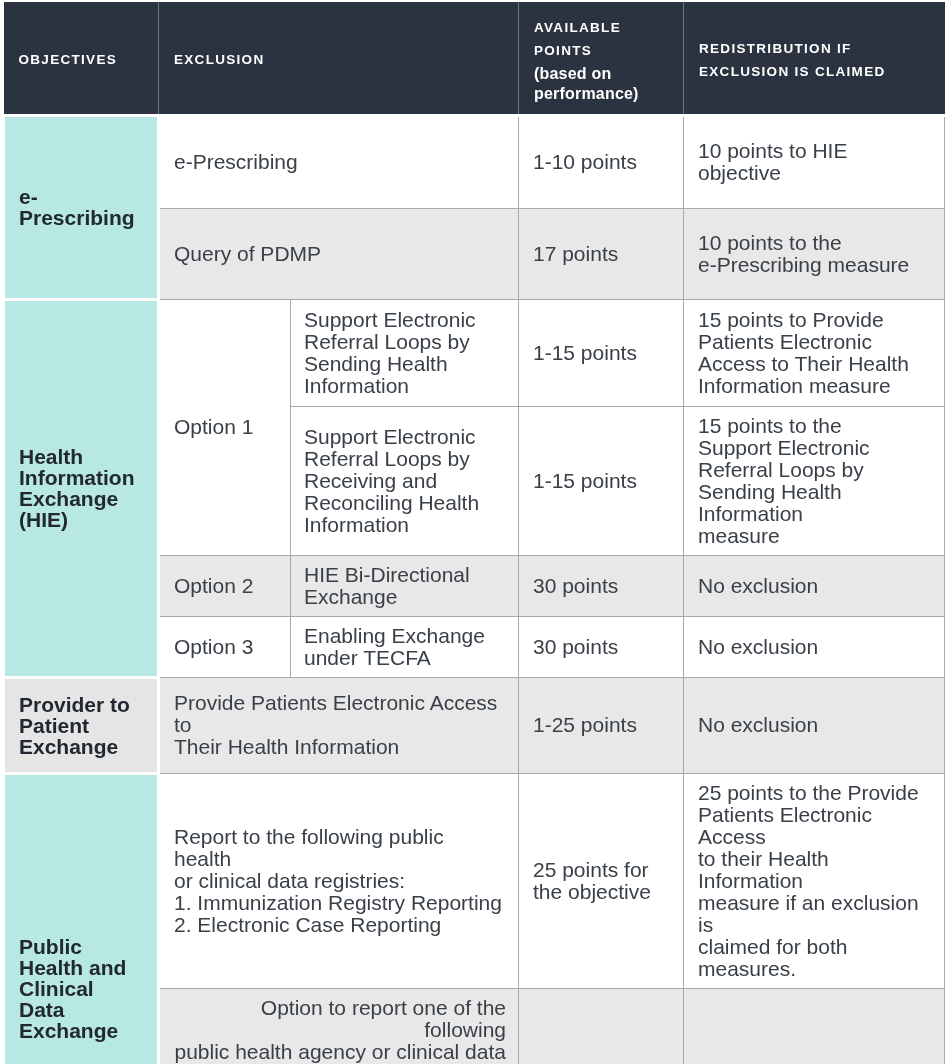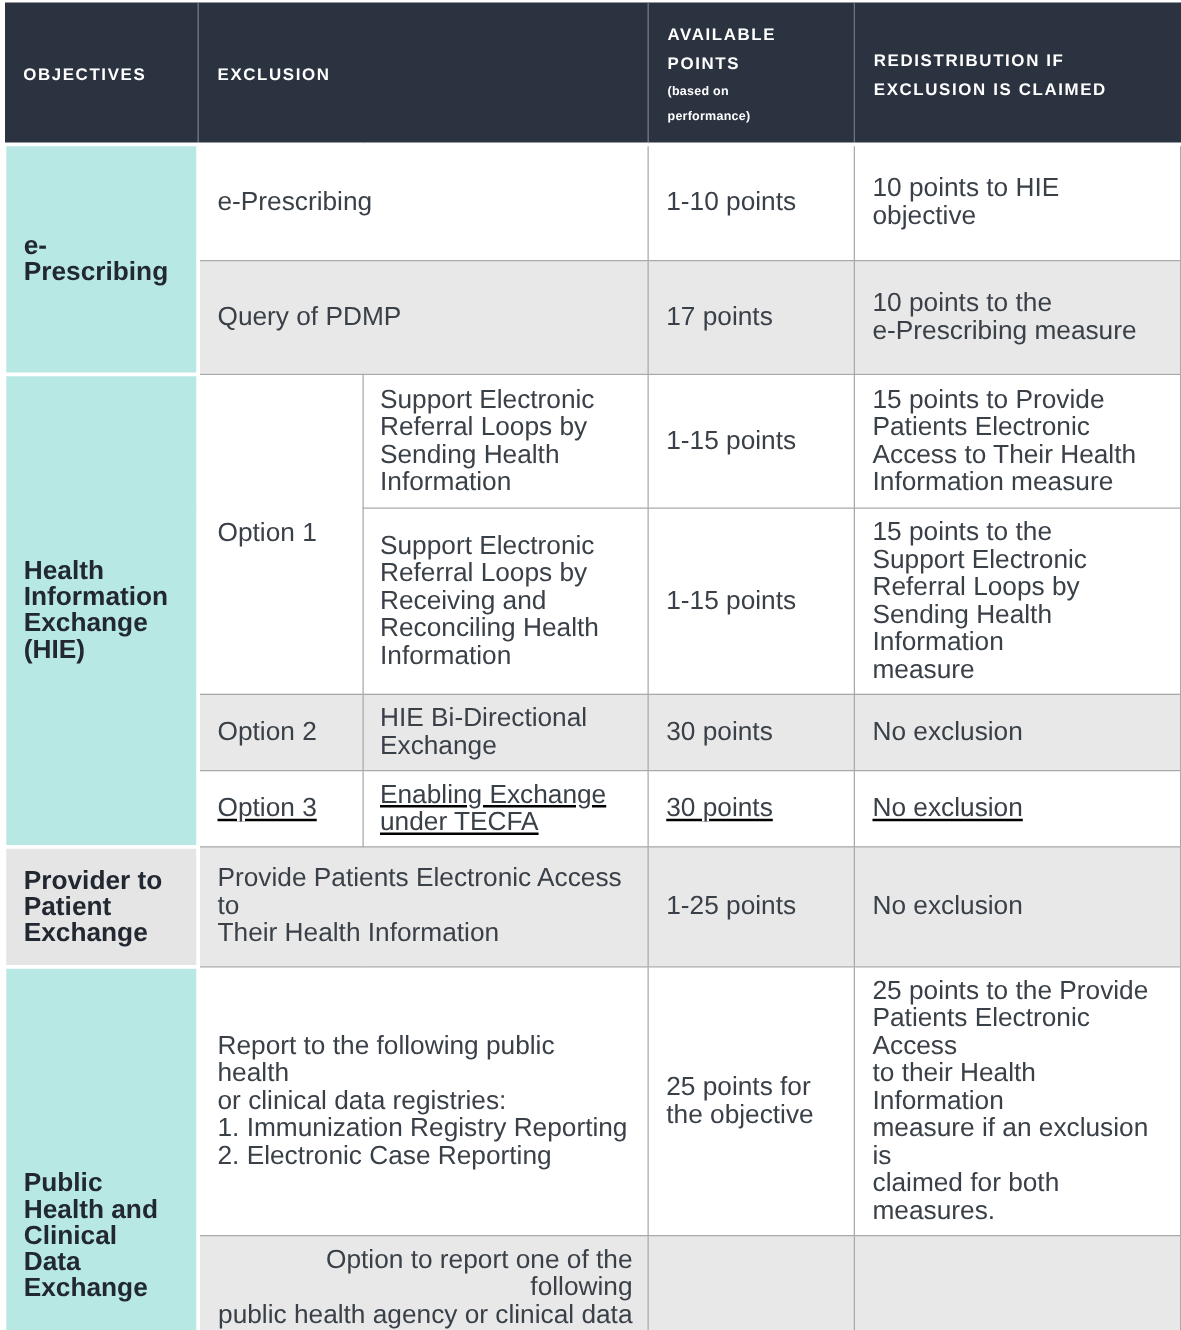--- a/index.html
+++ b/index.html
@@ -18,21 +18,21 @@
     background: #2c3340; color: #ffffff; font-weight: bold; text-align: left;
     vertical-align: middle; padding: 12px 10px 8px 15px;
     font-size: 13.5px; letter-spacing: 1.3px; line-height: 23px;
     border: 0; border-bottom: 3px solid #ffffff;
   }
   th + th { border-left: 1px solid #6e7582; }
   .th-main { display: block; max-width: 120px; }
   .th-wide { max-width: 230px; }
   .th-note {
     display: block; max-width: 112px; margin-top: 2px;
-    font-size: 10px; letter-spacing: 0.2px; line-height: 20px;
+    font-size: 16px; letter-spacing: 0.2px; line-height: 20px;
   }
   
   td {
     border: 1px solid #a9a9a9; background: #ffffff;
     vertical-align: middle; color: #3a4048;
     font-size: 21px; line-height: 22px;
     padding: 8px 12px 8px 14px; white-space: pre-line;
   }
   tr.alt td { background: #e8e8e8; }
   td.obj {
@@ -42,21 +42,21 @@
   }
   tr.alt td.obj { background: #e5e5e5; }
   td.m2 { padding-left: 13px; }
   td.pts, td.rd { }
   
   tr.r1 { height: 93px; }
   tr.r2 { height: 91px; }
   tr.r3 { height: 107px; }
   tr.r4 { height: 122px; }
   tr.r5 { height: 56px; }
-  tr.r6 { height: 57px; text-decoration: underline; }
+  tr.r6 { height: 57px; }
   tr.r7 { height: 96px; }
   tr.r8 { height: 133px; }
   tr.r9 { height: 124px; text-align: right; }
 </style>
 </head>
 <body>
 
 <div class="page">
   <table class="pi-table">
     <colgroup>

